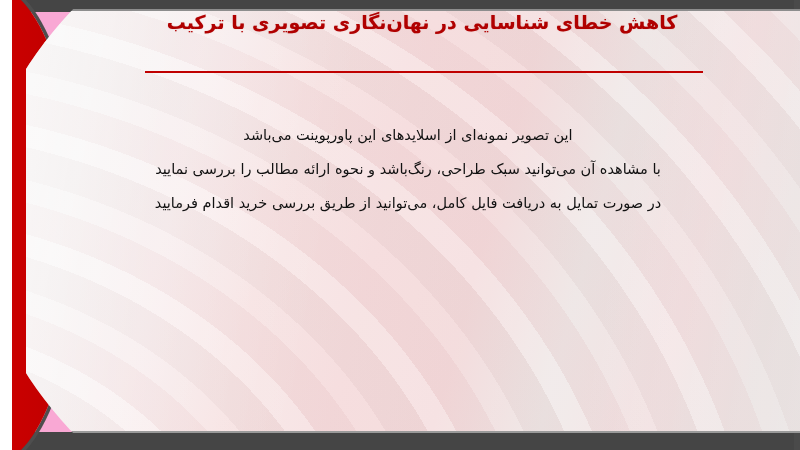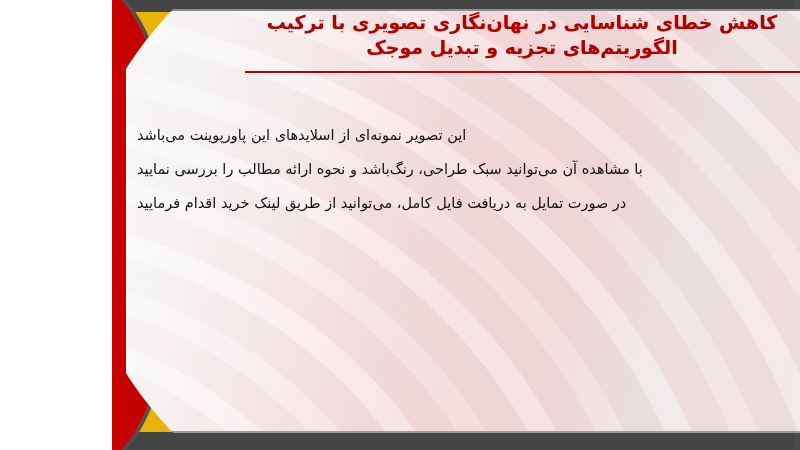--- a/index.html
+++ b/index.html
@@ -7,24 +7,24 @@
     margin: 0;
     padding: 0;
     background: #ffffff;
   }
   body {
     font-family: "DejaVu Sans", "Liberation Sans", sans-serif;
   }
 
   .slide {
     position: relative;
-    width: 688px;
+    width: 788px;
     height: 450px;
     overflow: hidden;
-    background: #eab308;
+    background: #f9a8d4;
   }
 
   
   .frame-top,
   .frame-bottom {
     position: absolute;
     left: 0;
     width: 800px;
     background: #454545;
     z-index: 1;
@@ -143,24 +143,24 @@
     top: 71px;
     width: 558px;
     height: 2px;
     background: #c00000;
     z-index: 6;
   }
 
   
   .body-block {
     position: absolute;
-    right: 103px;
+    right: 112px;
     top: 118px;
     width: 560px;
-    text-align: left;
+    text-align: center;
     direction: rtl;
     z-index: 6;
   }
   .body-line {
     color: #111111;
     font-size: 14.5px;
     line-height: 34px;
     white-space: nowrap;
   }
 </style>
@@ -175,24 +175,23 @@
 
   <div class="red-lens"></div>
 
   <div class="panel">
     <div class="arc-bands"></div>
     <div class="panel-sheen"></div>
   </div>
 
   <div class="title-block">
     <div class="title-line">کاهش خطای شناسایی در نهان‌نگاری تصویری با ترکیب</div>
-    <div class="title-line">الگوریتم‌های تجزیه و تبدیل موجک</div>
   </div>
 
   <div class="title-rule"></div>
 
   <div class="body-block">
     <div class="body-line">این تصویر نمونه‌ای از اسلایدهای این پاورپوینت می‌باشد</div>
     <div class="body-line">با مشاهده آن می‌توانید سبک طراحی، رنگ‌باشد و نحوه ارائه مطالب را بررسی نمایید</div>
-    <div class="body-line">در صورت تمایل به دریافت فایل کامل، می‌توانید از طریق لینک خرید اقدام فرمایید</div>
+    <div class="body-line">در صورت تمایل به دریافت فایل کامل، می‌توانید از طریق بررسی خرید اقدام فرمایید</div>
   </div>
 
 </div>
 
 </body></html>

